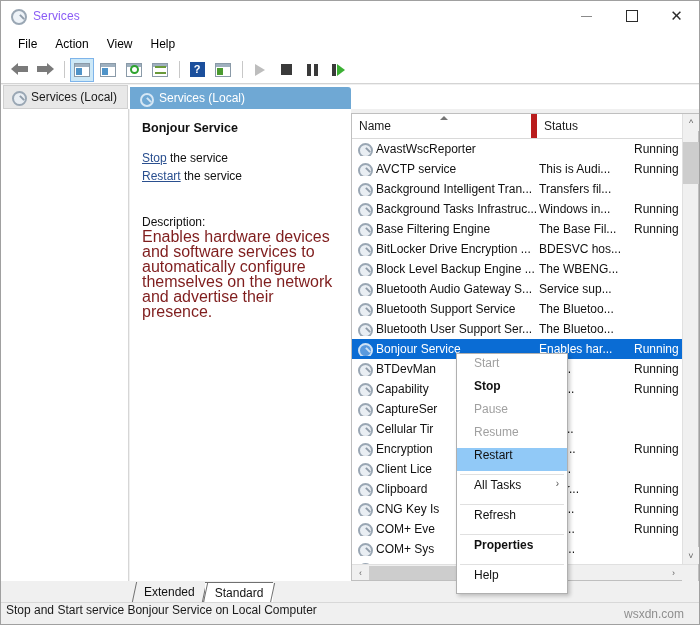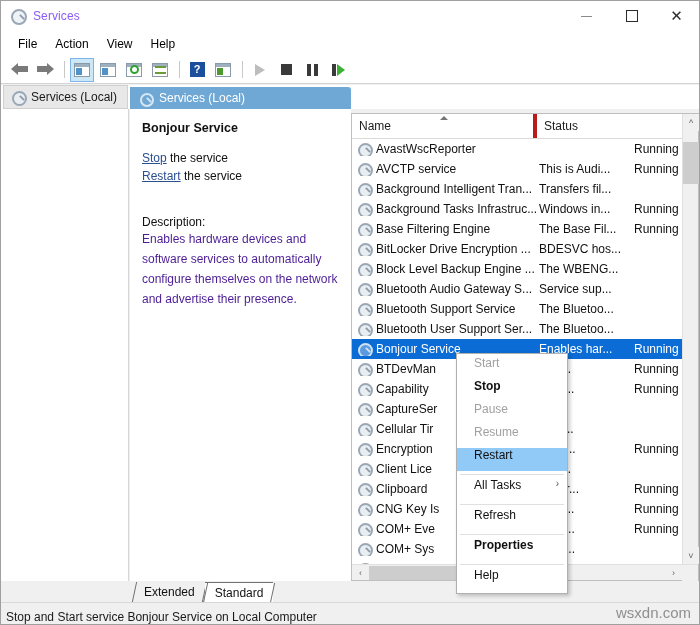--- a/index.html
+++ b/index.html
@@ -166,36 +166,36 @@
     border-top-right-radius: 3px;
   }
   .detail-header .dh-text { font-size: 12px; color: #fff; margin-left: 6px; }
   .detail-body { position: absolute; left: 0; top: 22px; padding: 12px 10px 0 12px; width: 221px; }
   .svc-title { font-size: 12.5px; font-weight: bold; color: #111; margin-bottom: 14px; }
   .svc-link-row { font-size: 12px; color: #111; line-height: 18px; }
   .svc-link {
     color: #2a4f8f; text-decoration: underline; cursor: pointer;
   }
   .desc-label { font-size: 12px; color: #111; margin-top: 30px; }
-  .desc-text { font-size: 12px; color: #4c1d95; line-height: 20px; width: 200px; }
+  .desc-text { font-size: 16px; color: #7f1d1d; line-height: 15px; width: 200px; }
 
   
   .listpane {
     position: absolute; left: 350px; top: 112px; width: 348px; height: 468px;
     background: #ffffff; border: 1px solid #bfbfbf;
   }
   .list-header {
     position: absolute; left: 0; top: 0; height: 25px; width: 346px;
     background: #ffffff; border-bottom: 1px solid #d9d9d9;
     display: flex;
   }
   .hcell {
     font-size: 12px; color: #1a1a1a;
     display: flex; align-items: center; padding-left: 7px;
-    border-right: 4px solid #b91c1c; position: relative;
+    border-right: 6px solid #b91c1c; position: relative;
   }
   .hcell.name { width: 185px; }
   .hcell.desc { width: 96px; }
   .hcell.stat { width: 65px; border-right: none; }
   .sort-caret {
     position: absolute; left: 88px; top: 2px;
     width: 0; height: 0; border-left: 4px solid transparent;
     border-right: 4px solid transparent; border-bottom: 4px solid #767676;
   }
 
@@ -284,26 +284,26 @@
     content: ""; position: absolute; right: 0; top: 0;
     width: 1px; height: 20px; background: #707070;
     transform: skewX(-12deg);
   }
   .vtab.active { background: #ffffff; border-top: 1px solid #707070; }
 
   
   .statusbar {
     position: absolute; left: 0; bottom: 0; width: 698px; height: 22px;
     background: #f0f0f0; border-top: 1px solid #d8d8d8;
-    display: flex; align-items: flex-end; padding-left: 5px;
+    display: flex; align-items: flex-start; padding-left: 5px;
     font-size: 12px; color: #1a1a1a;
   }
   .watermark {
-    position: absolute; right: 8px; bottom: 3px;
-    font-size: 15px; color: #8f8f8f; margin-left: 20px;
+    position: absolute; right: 15px; bottom: 3px;
+    font-size: 12px; color: #8f8f8f; margin-left: 20px;
   }
 
   
   .ctxmenu {
     position: absolute; left: 455px; top: 352px; width: 112px;
     background: #ffffff; border: 1px solid #b0b0b0;
     box-shadow: 2px 2px 4px rgba(0,0,0,.22);
     padding: 2px 0; z-index: 50;
   }
   .ctxitem {

